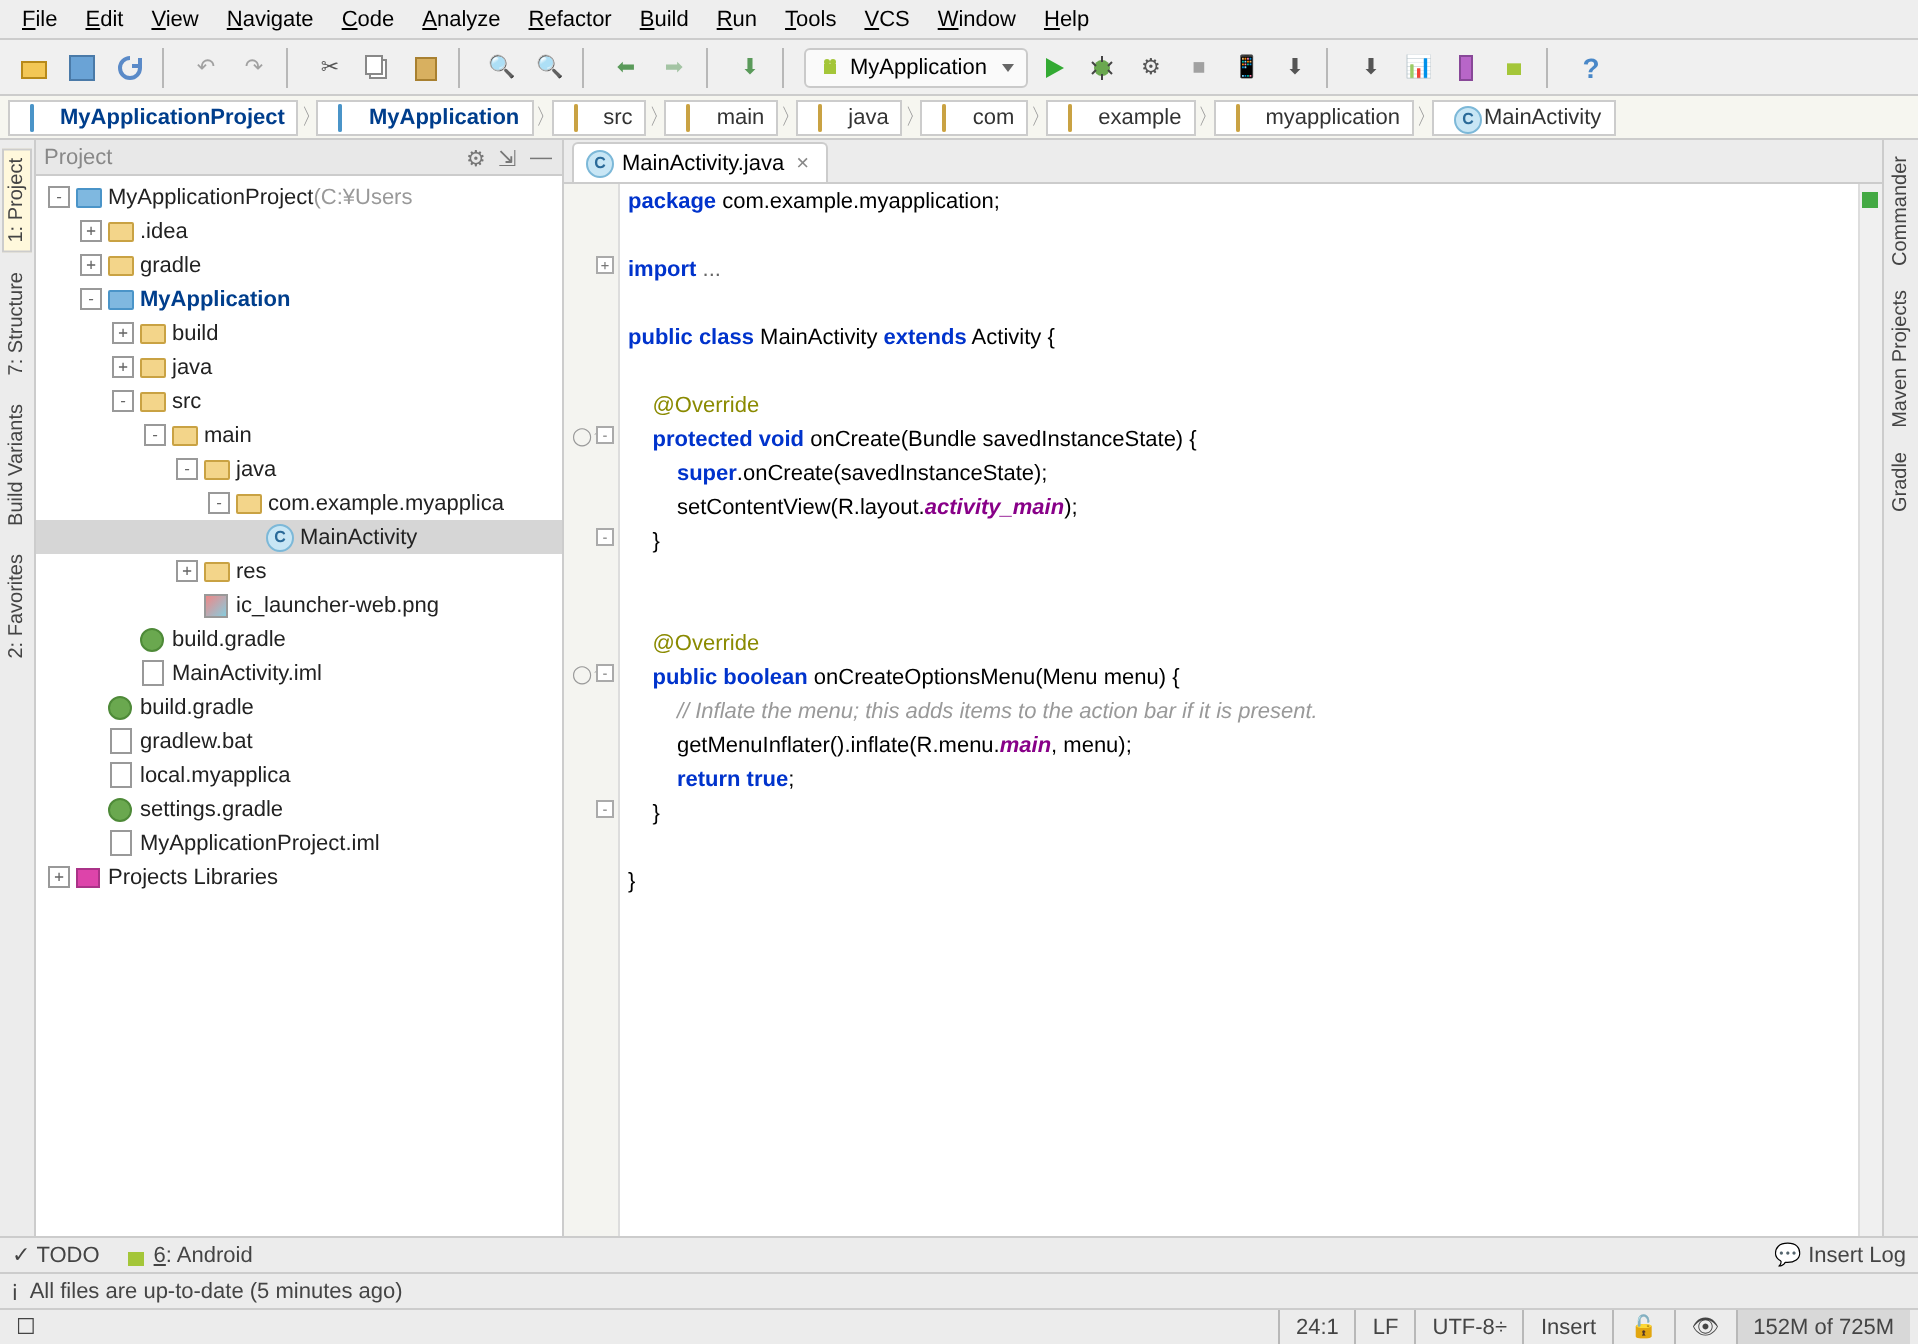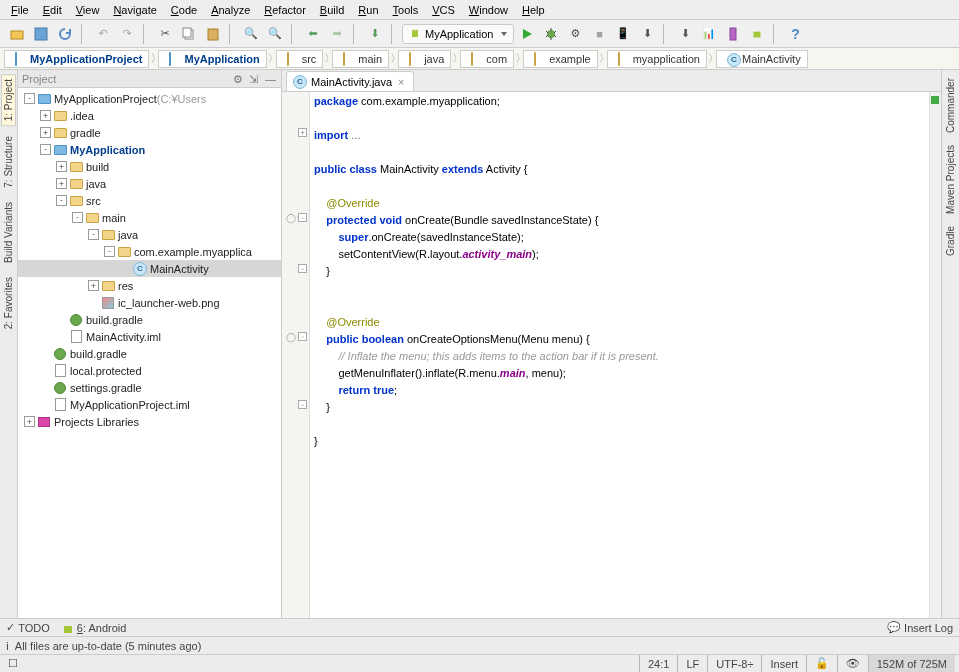--- a/index.html
+++ b/index.html
@@ -386,21 +386,29 @@
             <span class="gradle-icon"></span>
           </span>
           <span class="tree-label">build.gradle</span>
         </div>
         <div class="tree-row">
           <span class="tree-indent" style="width:20px"></span>
           <span style="width:13px;display:inline-block"></span>
           <span class="tree-icon">
             <span class="file-icon"></span>
           </span>
-          <span class="tree-label">local.protected</span>
+          <span class="tree-label">gradlew.bat</span>
+        </div>
+        <div class="tree-row">
+          <span class="tree-indent" style="width:20px"></span>
+          <span style="width:13px;display:inline-block"></span>
+          <span class="tree-icon">
+            <span class="file-icon"></span>
+          </span>
+          <span class="tree-label">local.myapplica</span>
         </div>
         <div class="tree-row">
           <span class="tree-indent" style="width:20px"></span>
           <span style="width:13px;display:inline-block"></span>
           <span class="tree-icon">
             <span class="gradle-icon"></span>
           </span>
           <span class="tree-label">settings.gradle</span>
         </div>
         <div class="tree-row">

